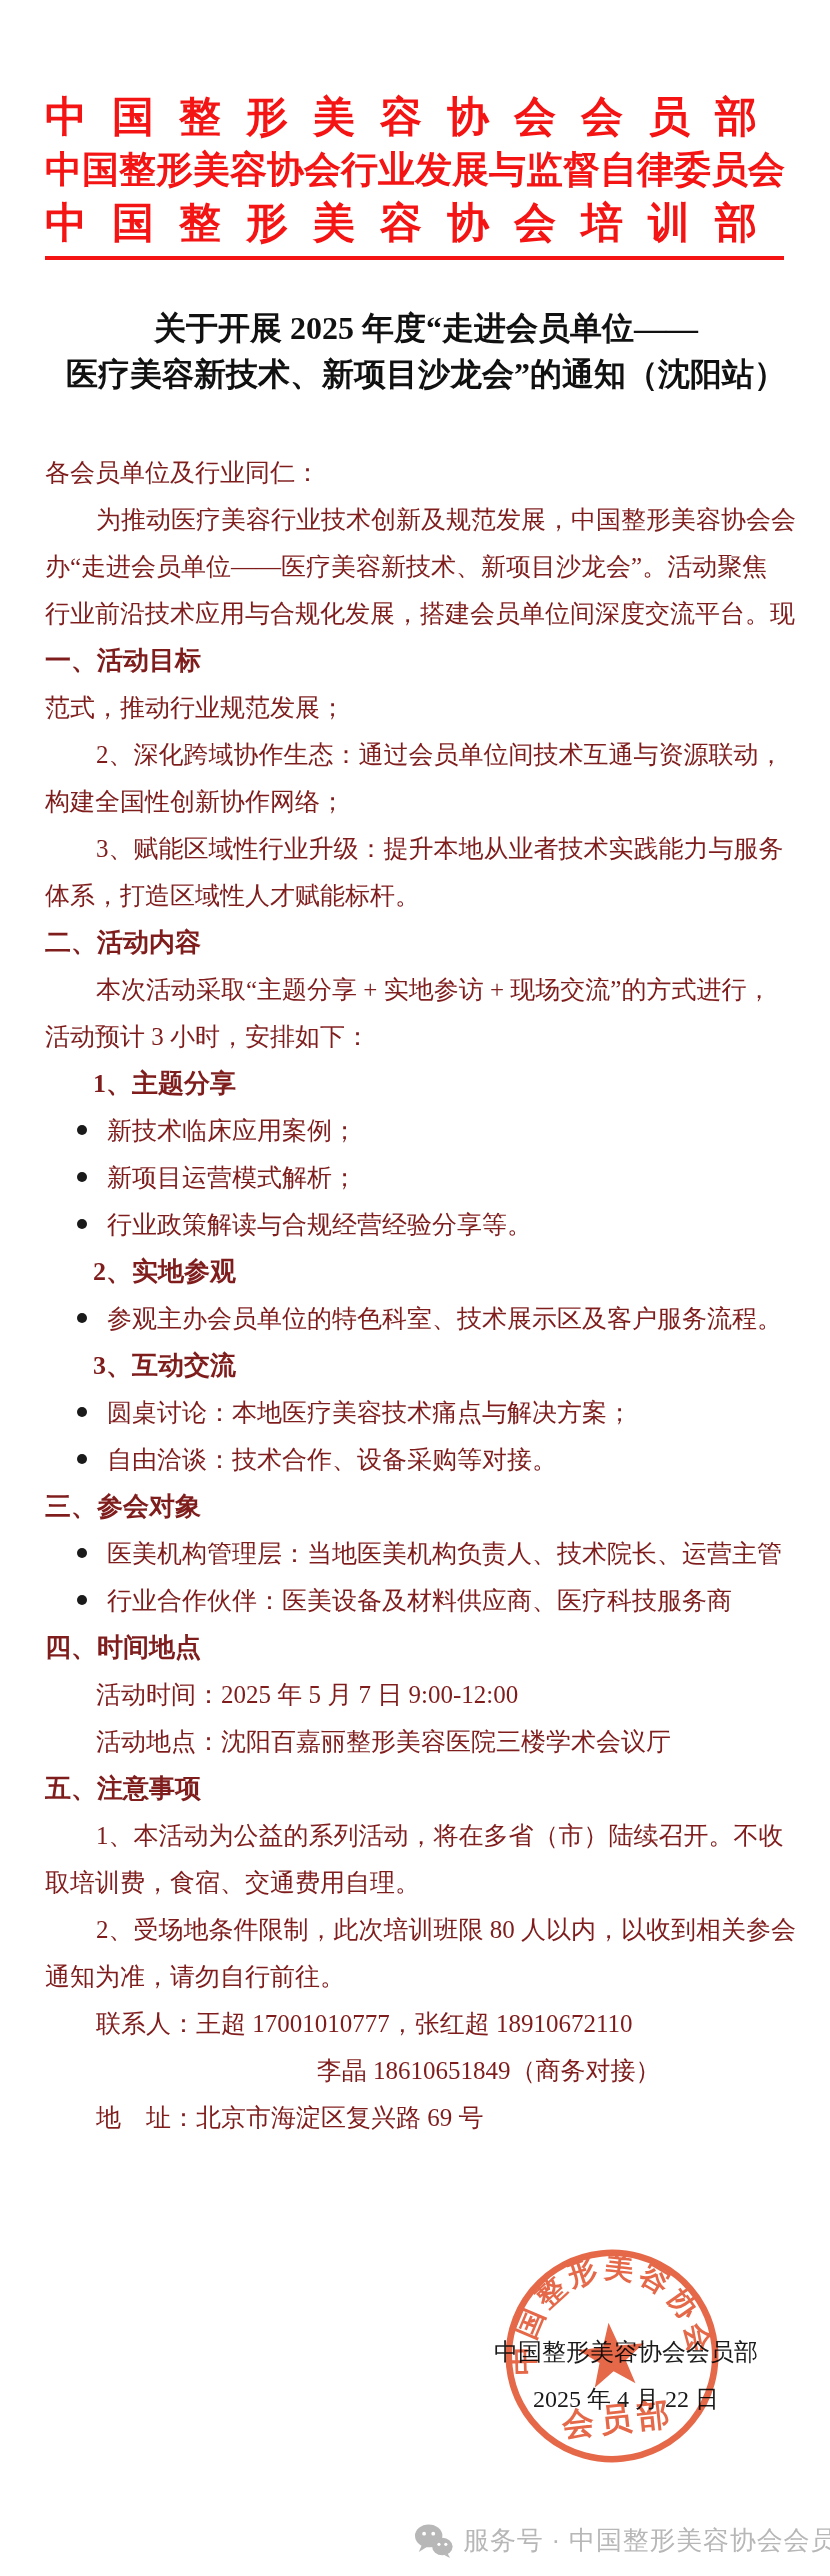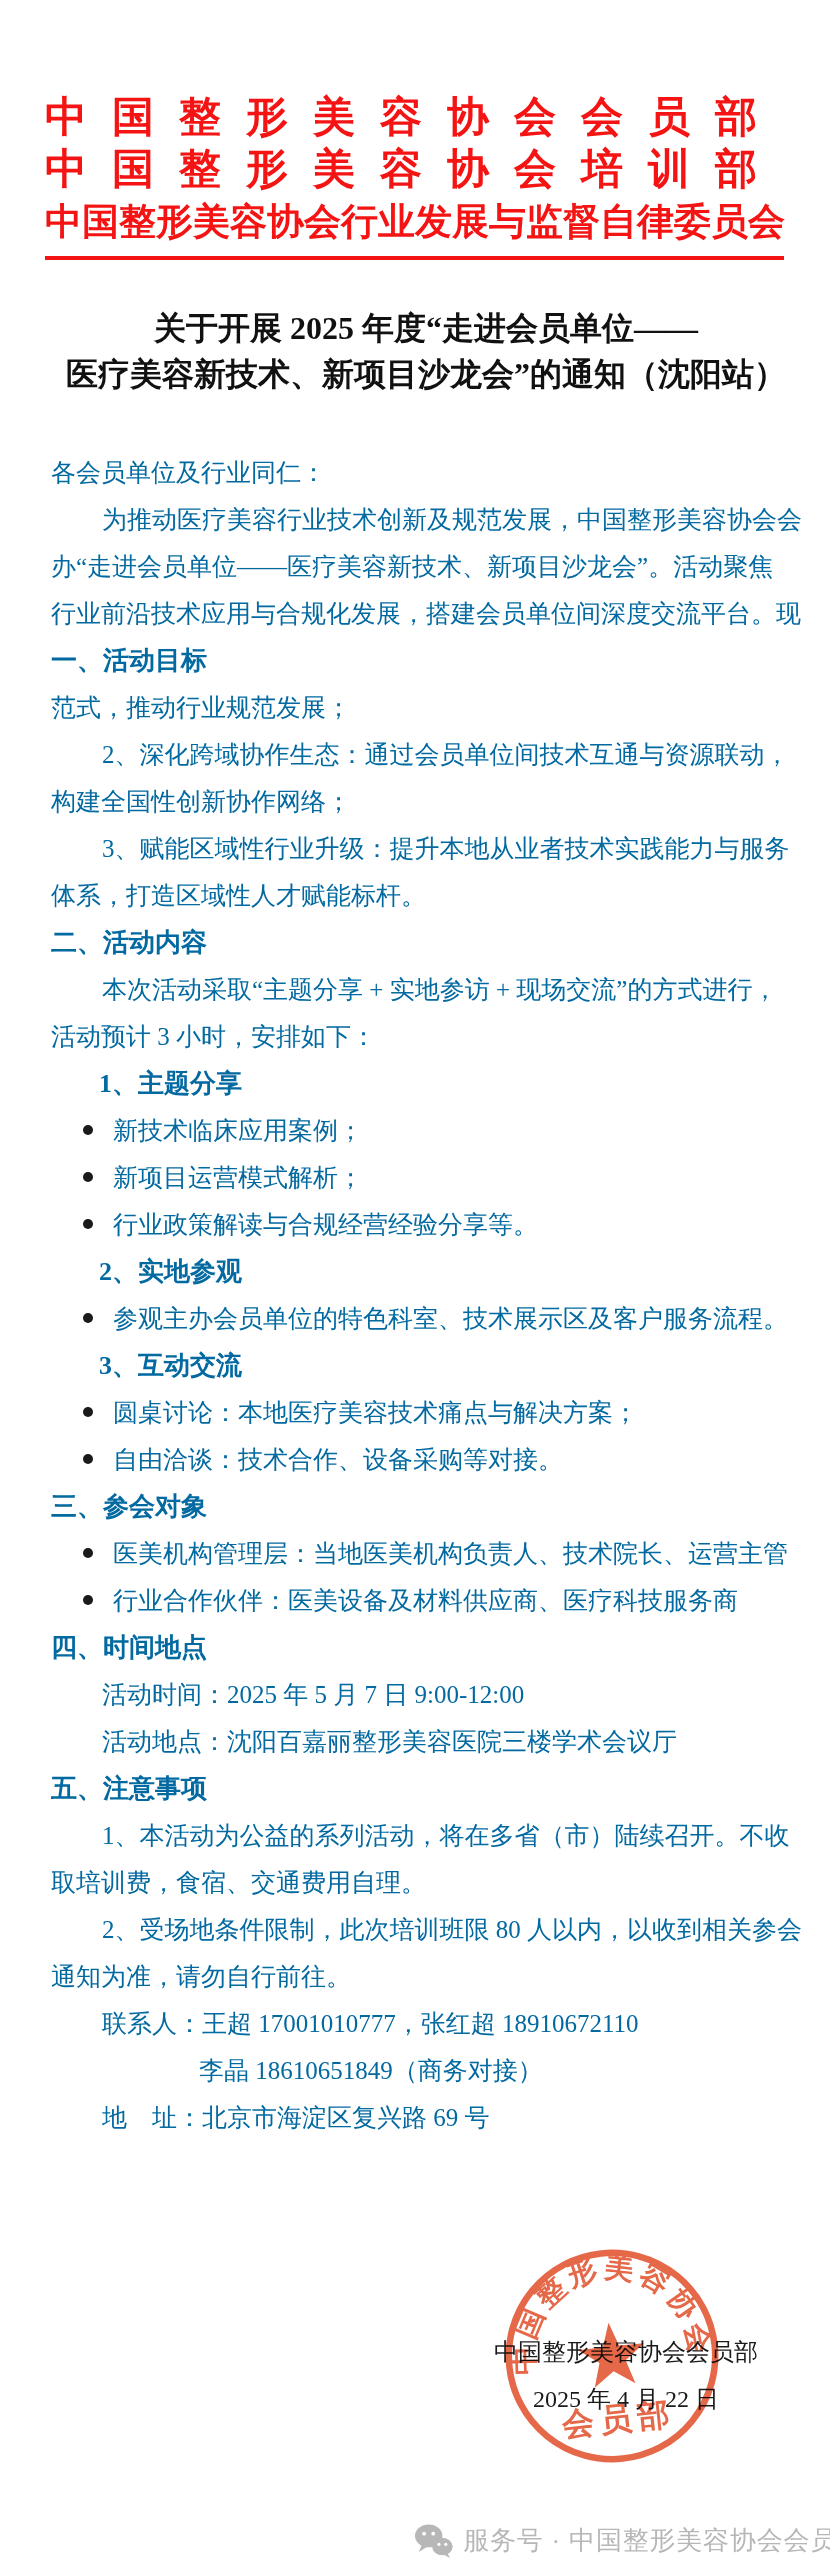--- a/index.html
+++ b/index.html
@@ -26,28 +26,28 @@
   .doc-title {
     position:absolute; left:0; top:305px; width:830px;
     text-align:center; font-weight:700; font-size:32px; color:#111;
   }
   .doc-title .tl { height:46px; line-height:46px; white-space:nowrap;padding-left:22px; }
 
   
   #doc-body { position:absolute; left:45px; top:449px; width:739px; }
   .line {
     height:47px; line-height:47px;
-    font-size:25px; white-space:nowrap; color:#0369a1;margin-left:6px;
+    font-size:25px; white-space:nowrap; color:#7f1d1d;
   }
   .line.section  { font-weight:700; font-size:26px; }
   .line.sub      { font-weight:700; font-size:26px; text-indent:48px; }
   .line.para     { text-indent:51px; }
   .line.cont     { }
   .line.salutation { }
-  .line.contact2 { text-indent:148px; }
+  .line.contact2 { text-indent:148px;text-align:center; }
   .line.bullet   { position:relative; padding-left:62px; }
   .bullet-dot {
     position:absolute; left:31.5px; top:18.4px;
     width:10px; height:10px; border-radius:50%; background:#1a1a1a;
   }
 
   
   .sig-block {
     position:absolute; left:459px; top:2329px; width:334px;
     text-align:center; font-size:24px; color:#1a1a1a; z-index:1;
@@ -71,22 +71,22 @@
     font-family:"Liberation Sans","DejaVu Sans",sans-serif;
     font-size:26px; color:#b7b7b7; letter-spacing:0.8px; white-space:nowrap;
   }
   .wechat-glyph { display:block; }
 </style>
 </head>
 <body>
 
 <header class="letterhead">
   <div class="lh lh-spread">中国整形美容协会会员部</div>
+  <div class="lh lh-wide">中国整形美容协会行业发展与监督自律委员会</div>
   <div class="lh lh-spread">中国整形美容协会培训部</div>
-  <div class="lh lh-wide">中国整形美容协会行业发展与监督自律委员会</div>
   <div class="red-rule"></div>
 </header>
 
 <div class="doc-title">
   <div class="tl">关于开展 2025 年度“走进会员单位——</div>
   <div class="tl">医疗美容新技术、新项目沙龙会”的通知（沈阳站）</div>
 </div>
 
 <main id="doc-body">
     <div class="line salutation">各会员单位及行业同仁：</div>

